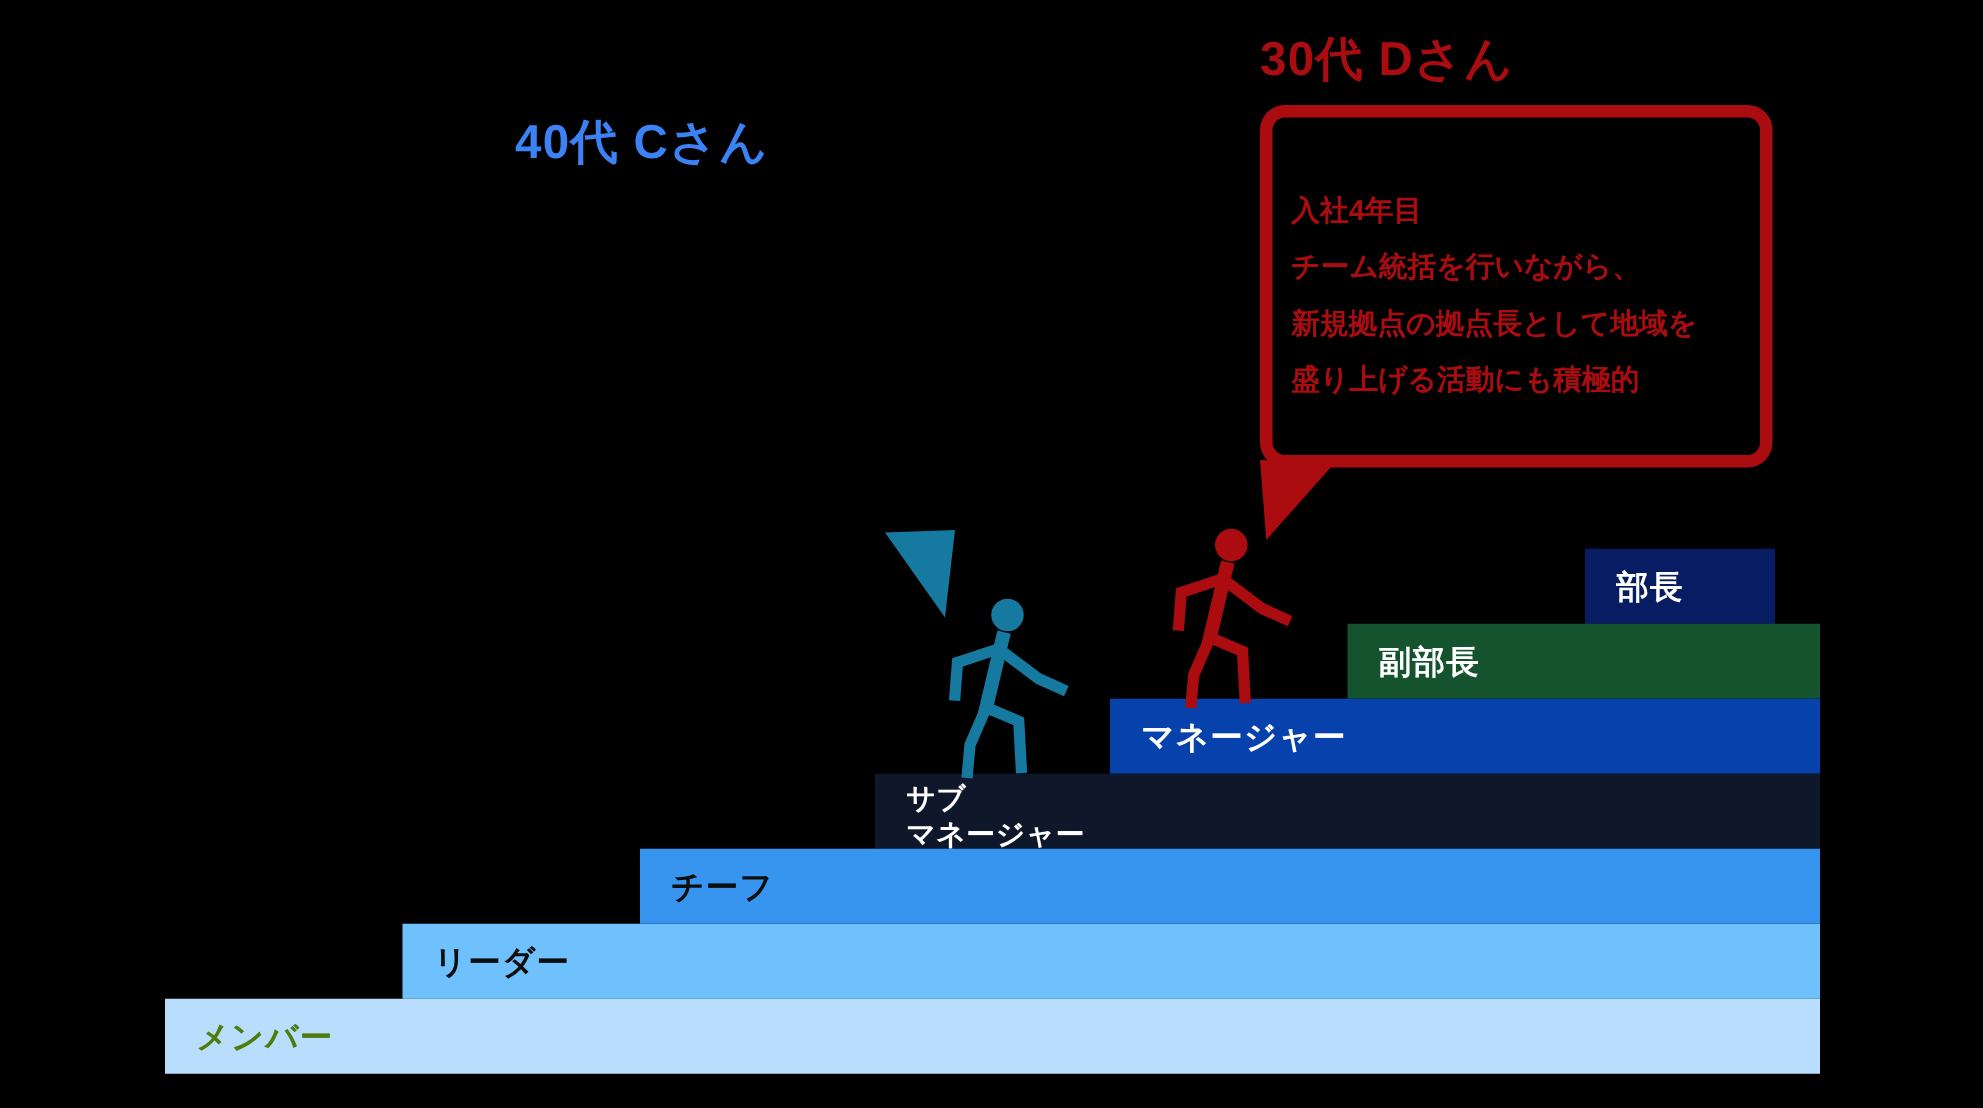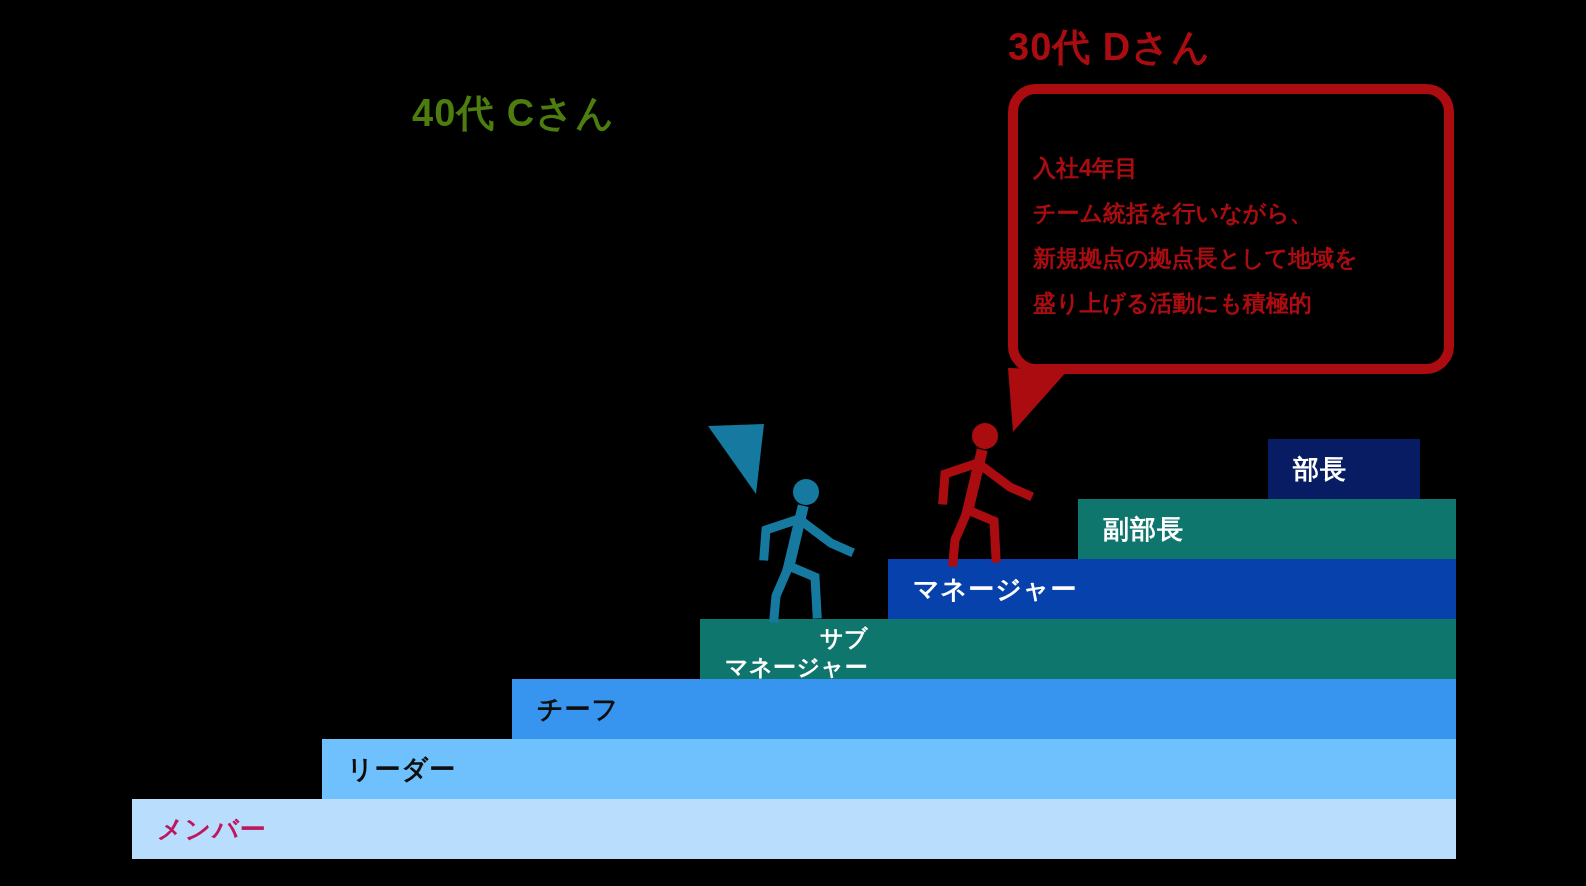--- a/index.html
+++ b/index.html
@@ -22,21 +22,21 @@
   .s4 { left:512px;  top:679px; width:944px; }
   .s5 { left:322px;  top:739px; width:1134px; }
   .s6 { left:132px;  top:799px; width:1324px; }
 
   
   .bubble {
     position:absolute; box-sizing:border-box;
     border:10px solid; border-radius:28px; background:transparent;
   }
   .bubble-c { left:412px; top:161px; width:356px; height:273px; }
-  .bubble-d { left:1008px; top:84px; width:446px; height:290px; }
+  .bubble-d { left:1008px; top:84px; width:410px; height:290px;border-radius:20px; }
   .bubble-text {
     font-weight:bold; white-space:pre-line; font-size:23px; line-height:45px;
   }
   .bubble-c .bubble-text { padding:36px 12px 0 17px; }
   .bubble-d .bubble-text { padding:52px 10px 0 15px; }
 
   .person-title {
     position:absolute; font-weight:bold; font-size:38px; 
     letter-spacing:1px; white-space:nowrap;
   }
@@ -47,41 +47,41 @@
   .overlay { position:absolute; left:0; top:0; pointer-events:none; }
 </style>
 </head>
 <body>
 
 <div class="stage">
 
   <div class="step s0" style="background-color: rgb(8, 28, 100);">
     <span class="step-label" style="color: rgb(255, 255, 255);">部長</span>
   </div>
-  <div class="step s1" style="background-color: #0f766e;">
+  <div class="step s1" style="background-color: #14532d;">
     <span class="step-label" style="color: rgb(255, 255, 255);">副部長</span>
   </div>
   <div class="step s2" style="background-color: rgb(7, 66, 172);">
     <span class="step-label" style="color: rgb(255, 255, 255);">マネージャー</span>
   </div>
-  <div class="step s3" style="background-color: #0f766e; text-align: right;">
+  <div class="step s3" style="background-color: #0f172a;">
     <span class="step-label" style="color: rgb(255, 255, 255);">サブ
 マネージャー</span>
   </div>
   <div class="step s5" style="background-color: rgb(111, 193, 253);">
     <span class="step-label" style="color: rgb(13, 13, 13);">リーダー</span>
   </div>
   <div class="step s4" style="background-color: rgb(55, 149, 239);">
     <span class="step-label" style="color: rgb(13, 13, 13);">チーフ</span>
   </div>
   <div class="step s6" style="background-color: rgb(185, 222, 253);">
-    <span class="step-label" style="color: #be185d;">メンバー</span>
+    <span class="step-label" style="color: #4d7c0f;">メンバー</span>
   </div>
 
-  <div class="person-title title-c" style="color: #4d7c0f;">40代 Cさん</div>
+  <div class="person-title title-c" style="color: #3b82f6;">40代 Cさん</div>
   <div class="person-title title-d" style="color: rgb(171, 12, 16);">30代 Dさん</div>
 
   <div class="bubble bubble-d" style="border-color: rgb(171, 12, 16);">
     <div class="bubble-text" style="color: rgb(171, 12, 16);">入社4年目
 チーム統括を行いながら、
 新規拠点の拠点長として地域を
 盛り上げる活動にも積極的</div>
   </div>
 
   <svg class="overlay" width="1586" height="886" viewBox="0 0 1586 886">

